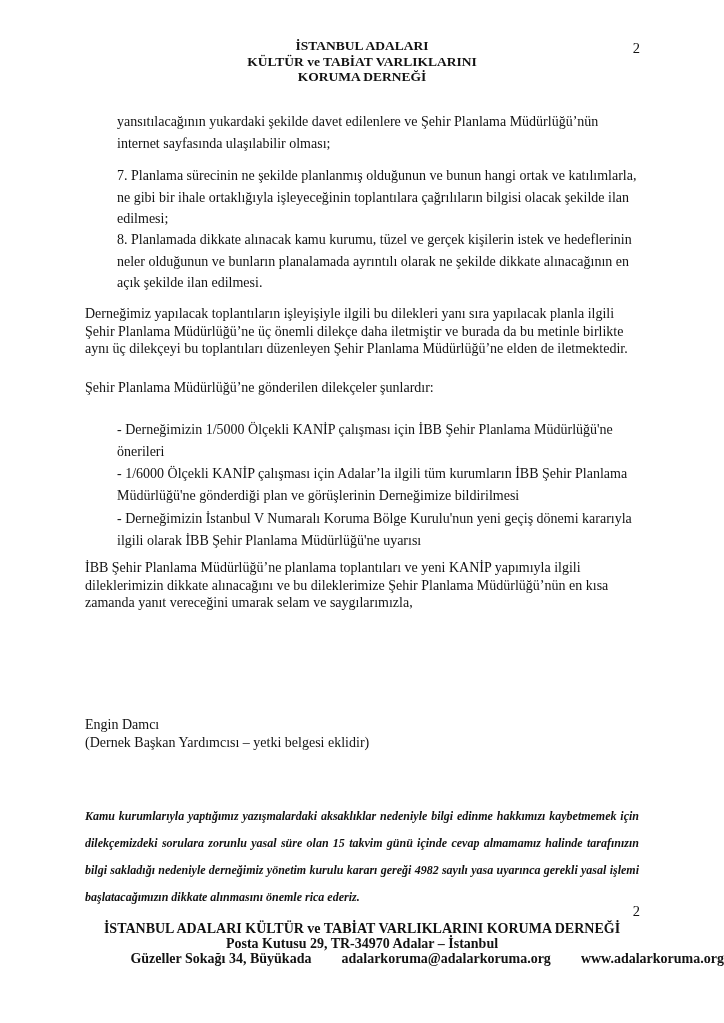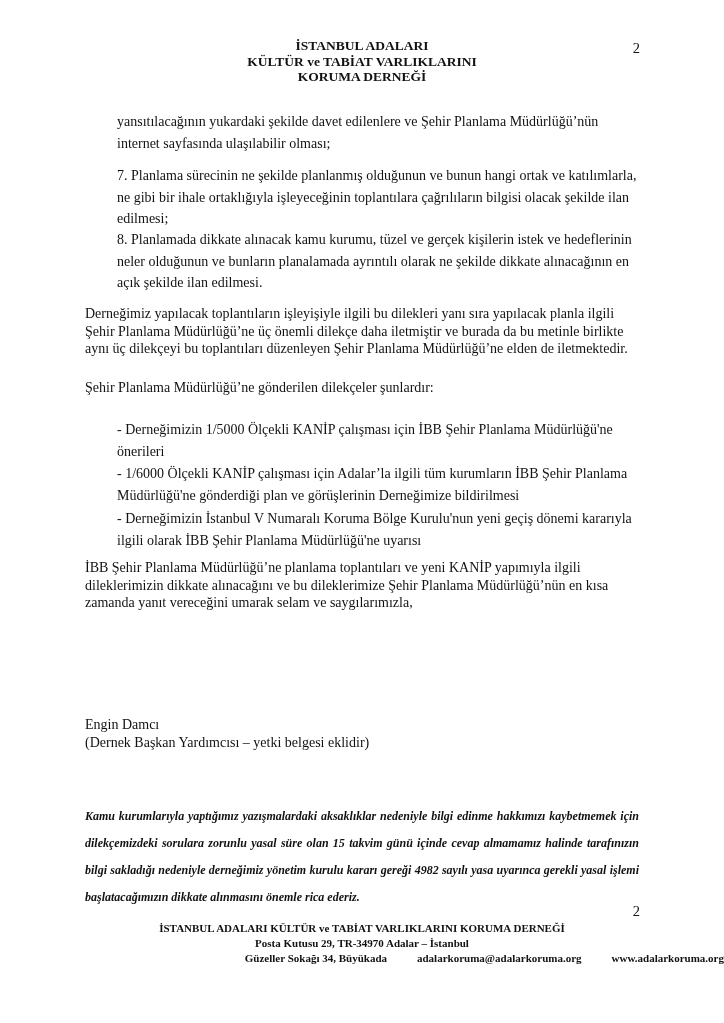--- a/index.html
+++ b/index.html
@@ -68,21 +68,21 @@
     line-height: 27px;
     text-align: justify;
   }
   .footer {
     position: absolute;
     top: 921px;
     left: 0;
     width: 100%;
     text-align: center;
     font-weight: bold;
-    font-size: 11px;
+    font-size: 14px;
     line-height: 15px;
   }
   .footer-line3 {
     display: flex;
     justify-content: flex-end;
     gap: 30px;
   }
 </style>
 </head>
 <body>

